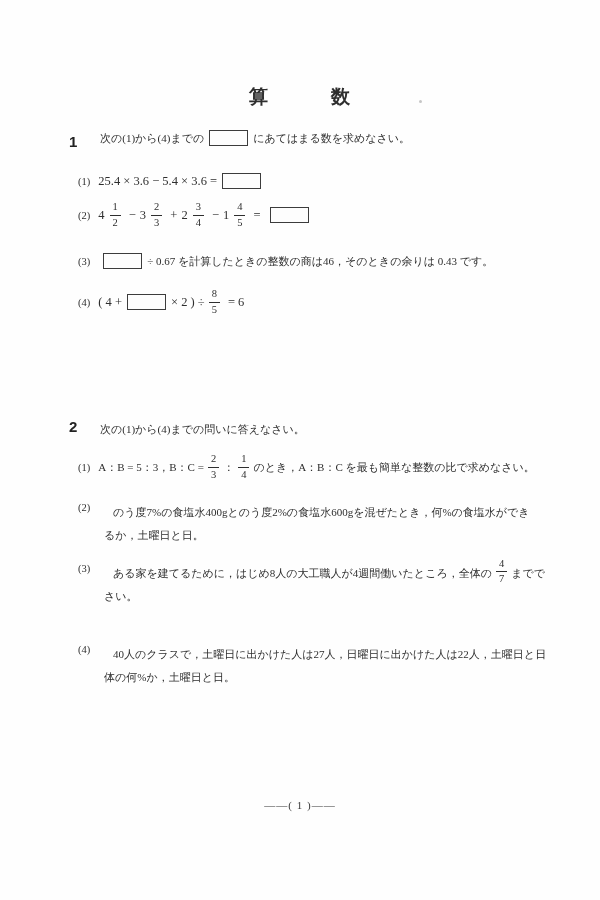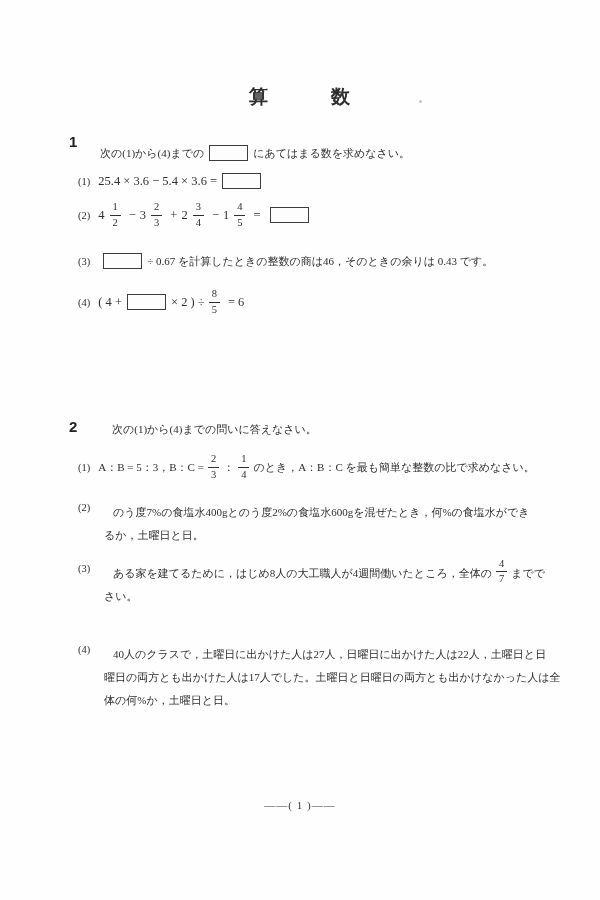--- a/index.html
+++ b/index.html
@@ -77,21 +77,21 @@
 
 <div class="page">
 
   <div class="title">
     <span>算</span>
     <span>数</span>
   </div>
   <div class="artifact-dot"></div>
 
   <div class="qnum" style="top:133px;">1</div>
-  <div class="row" style="top:143px;left:100px;height:20px;">
+  <div class="row" style="top:128px;left:100px;height:20px;">
     <span>次の(1)から(4)までの</span>
     <span class="blank"></span>
     <span>にあてはまる数を求めなさい。</span>
   </div>
 
   <div class="row eq" style="top:171px;left:78px;height:20px;">
     <span class="ilabel">(1)</span>
     <span>25.4 × 3.6 − 5.4 × 3.6 =</span>
     <span class="blank"></span>
   </div>
@@ -145,21 +145,21 @@
     <span class="blank"></span>
     <span>× 2 ) ÷</span>
     <span class="frac">
       <span class="fn">8</span>
       <span class="fd">5</span>
     </span>
     <span class="sp">= 6</span>
   </div>
 
   <div class="qnum" style="top:418px;">2</div>
-  <div class="row" style="top:420px;left:112px;height:18px;">
+  <div class="row" style="top:420px;left:100px;height:18px;">
     <span>次の(1)から(4)までの問いに答えなさい。</span>
   </div>
 
   <div class="row" style="top:450px;left:78px;height:34px;">
     <span class="ilabel">(1)</span>
     <span>A：B = 5：3，B：C =</span>
     <span class="frac">
       <span class="fn">2</span>
       <span class="fd">3</span>
     </span>
@@ -191,20 +191,19 @@
         <span>までで</span>
       </div>
       <div class="line">さい。</div>
     </div>
   </div>
 
   <div class="item" style="top:643px;">
     <span class="ilabel">(4)</span>
     <div class="itext">
       <div class="line l1">40人のクラスで，土曜日に出かけた人は27人，日曜日に出かけた人は22人，土曜日と日</div>
-      <div class="line">曜日の両方とも出かけた人は17人でした。土曜日と日曜日の両方とも出かけなかった人は全</div>
       <div class="line">体の何%か，土曜日と日。</div>
     </div>
   </div>
 
   <div class="footer">——(  1  )——</div>
 
 </div>
 
 </body></html>

